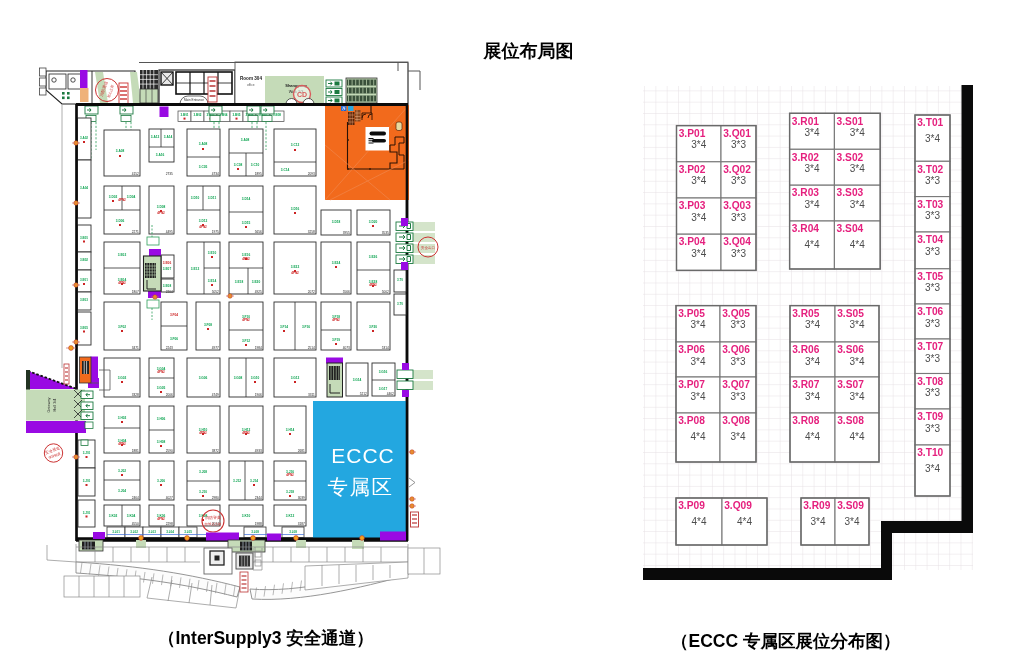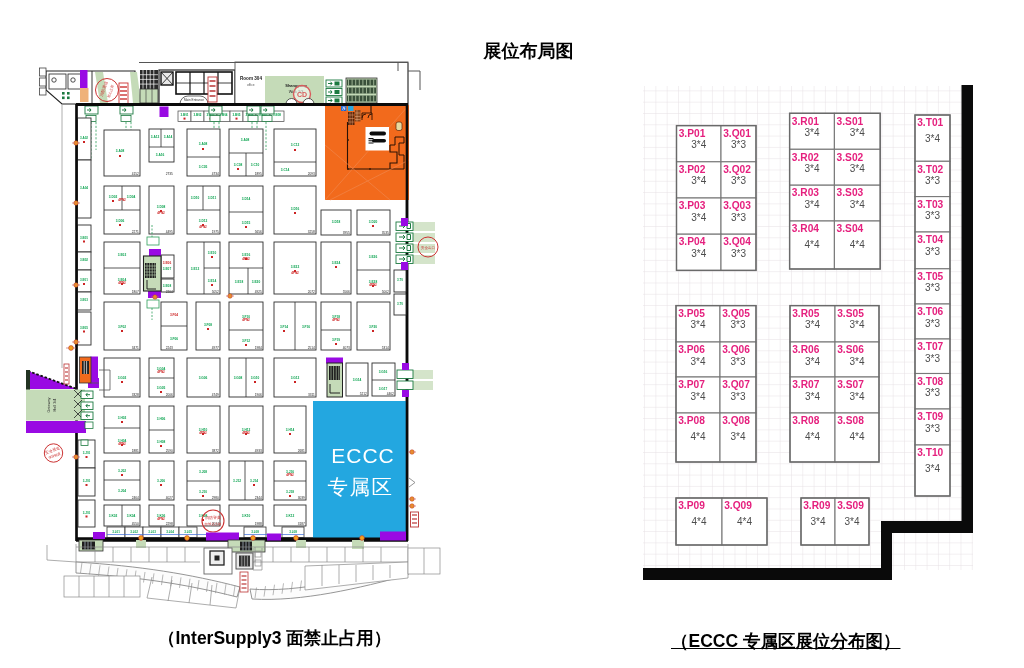--- a/index.html
+++ b/index.html
@@ -1364,15 +1364,15 @@
       <rect x="676.5" y="125.6" width="79.5" height="144.8"></rect>
       <rect x="789.6" y="113.3" width="90.6" height="155.7"></rect>
       <rect x="915.0" y="115.0" width="35.0" height="381.0"></rect>
       <rect x="676.0" y="305.6" width="80.0" height="156.4"></rect>
       <rect x="790.0" y="305.6" width="89.0" height="156.4"></rect>
       <rect x="676.0" y="498.0" width="91.0" height="47.0"></rect>
       <rect x="801.0" y="498.0" width="68.0" height="47.0"></rect>
     </g>
 </svg>
 
-<div class="cap" style="left:158px;top:626px;">（InterSupply3 面禁止占用）</div>
-
-<div class="cap" style="left:671px;top:629px;text-decoration:underline;">（ECCC 专属区展位分布图）</div>
+<div class="cap" style="left:158px;top:626px;">（InterSupply3 安全通道）</div>
+
+<div class="cap" style="left:671px;top:629px;">（ECCC 专属区展位分布图）</div>
 
 </body></html>

